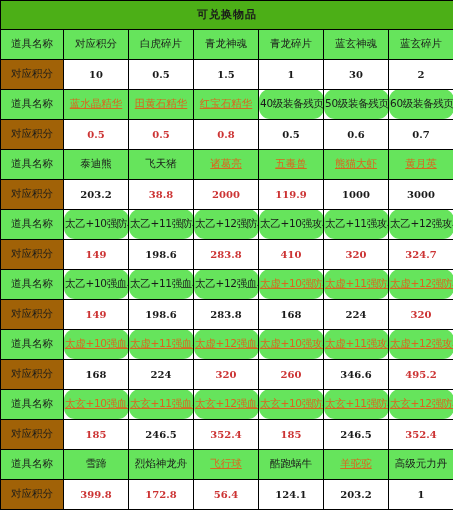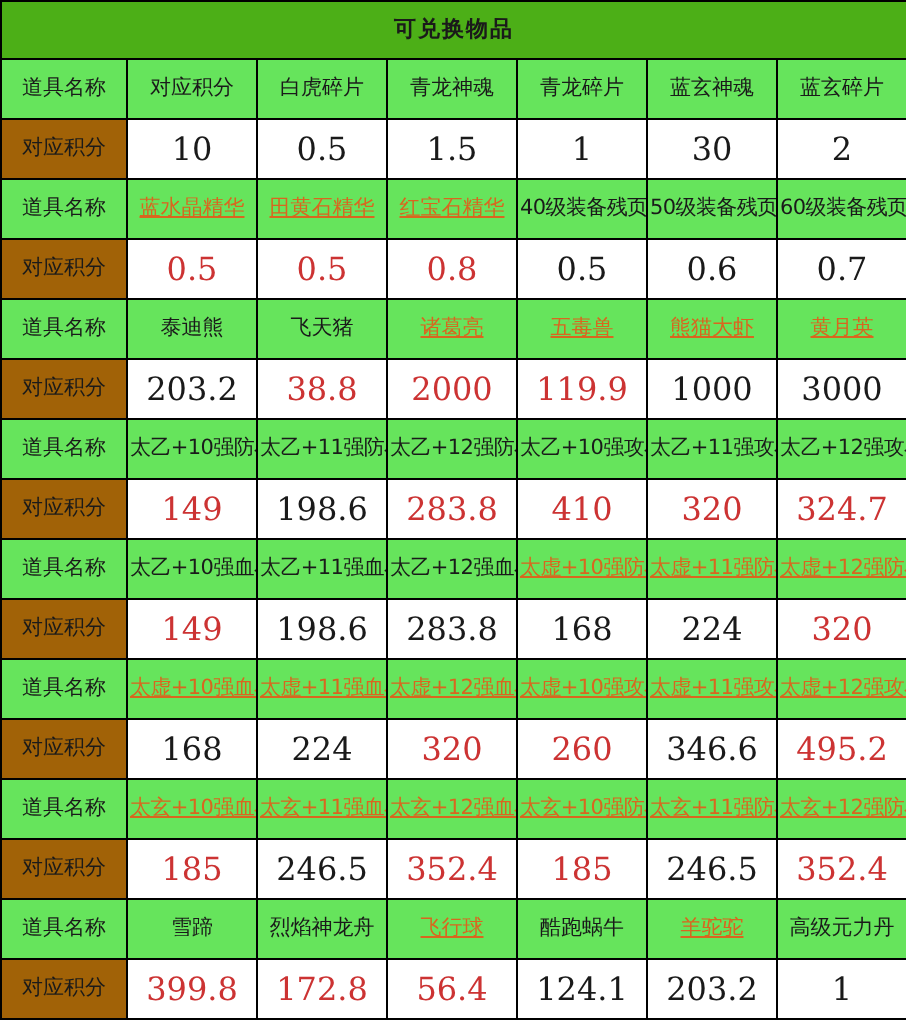--- a/index.html
+++ b/index.html
@@ -47,29 +47,30 @@
     height: 27px;
   }
   tr.score-row td.value-cell {
     background: #ffffff;
     height: 27px;
   }
   tr.score-row td.label-cell {
     background: #a16207;
   }
   td.value-cell {
-    font-size: 16px;
+    font-size: 10px;
+    font-weight: bold;
   }
   td.name-cell {
     font-size: 10.5px;
   }
   .c-dark  { color: #1a1a1a; }
   .c-red   { color: #cc3333; }
   .c-orange{ color: #d9661f; text-decoration: underline; }
-  .tight   { font-size: 9px; letter-spacing: -0.3px; }
+  .tight   { font-size: 9px; letter-spacing: -0.3px; border-radius: 11px; }
   .num     { font-family: "DejaVu Serif", "Liberation Serif", serif; font-size: 11px; }
 </style>
 </head>
 <body>
 
 <table id="exchange-table">
   <colgroup>
     <col style="width:63px">
       <col style="width:65px">
       <col style="width:65px">

